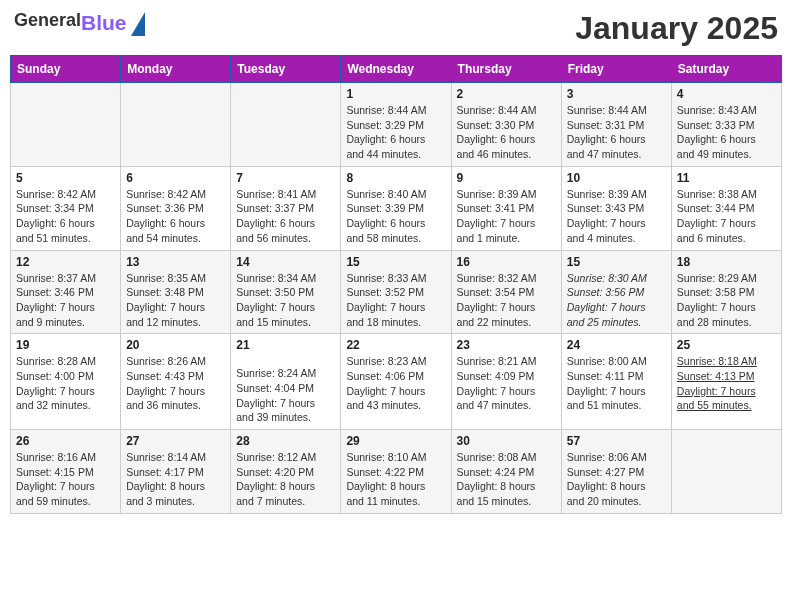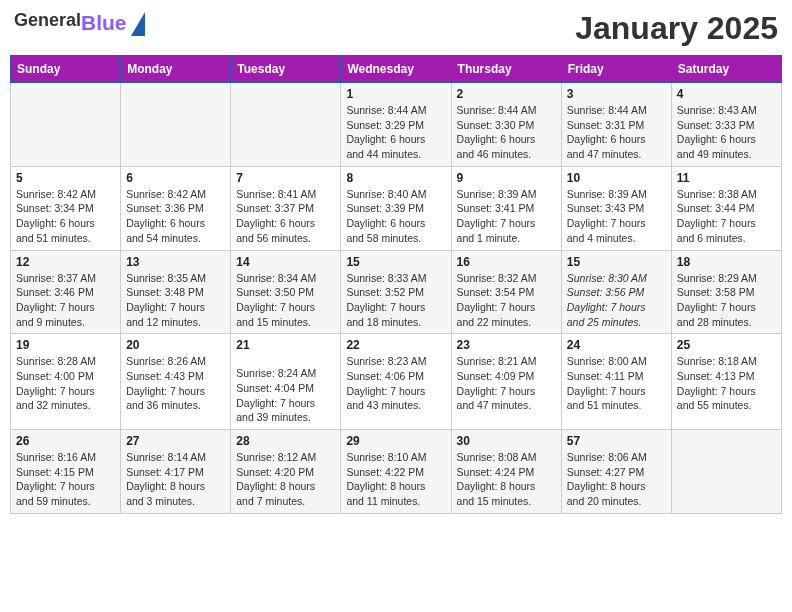--- a/index.html
+++ b/index.html
@@ -301,21 +301,21 @@
         </td>
         <td>
           <span class="day-num">24</span>
           <div class="day-info" style="white-space: pre-line;">Sunrise: 8:00 AM
 Sunset: 4:11 PM
 Daylight: 7 hours
 and 51 minutes.</div>
         </td>
         <td>
           <span class="day-num">25</span>
-          <div class="day-info" style="white-space: pre-line;">Sunrise: 8:18 AM
+          <div class="day-info" style="white-space: pre-line; text-decoration: underline;">Sunrise: 8:18 AM
 Sunset: 4:13 PM
 Daylight: 7 hours
 and 55 minutes.</div>
         </td>
       </tr>
       <tr>
         <td>
           <span class="day-num">26</span>
           <div class="day-info" style="white-space: pre-line;">Sunrise: 8:16 AM
 Sunset: 4:15 PM

